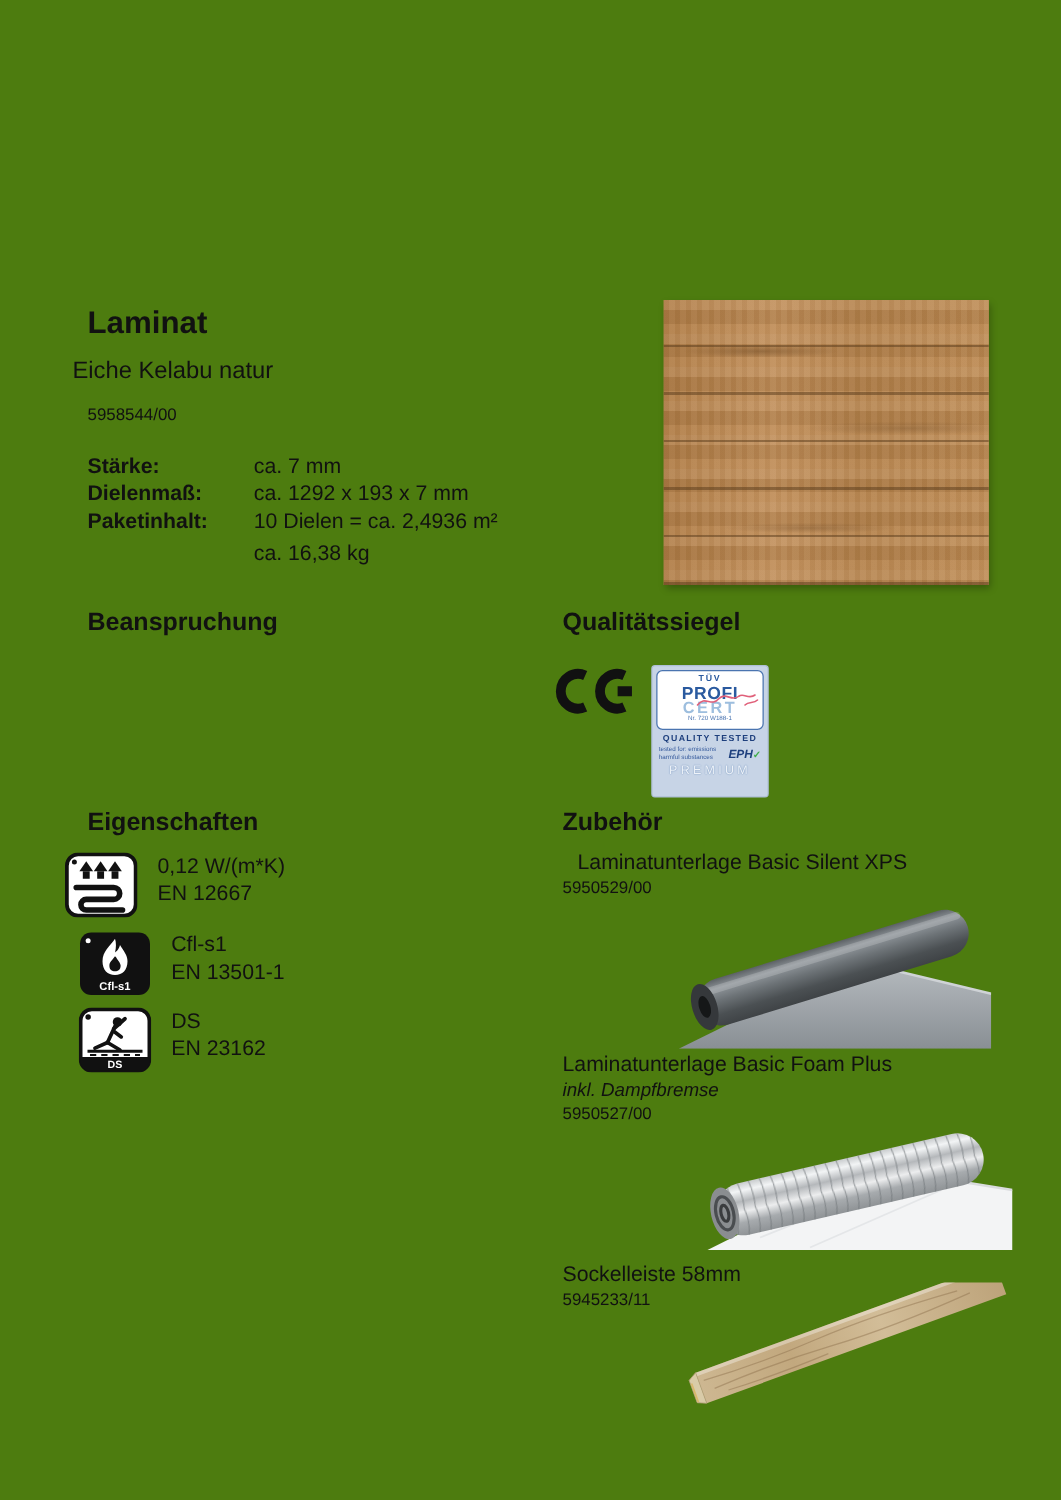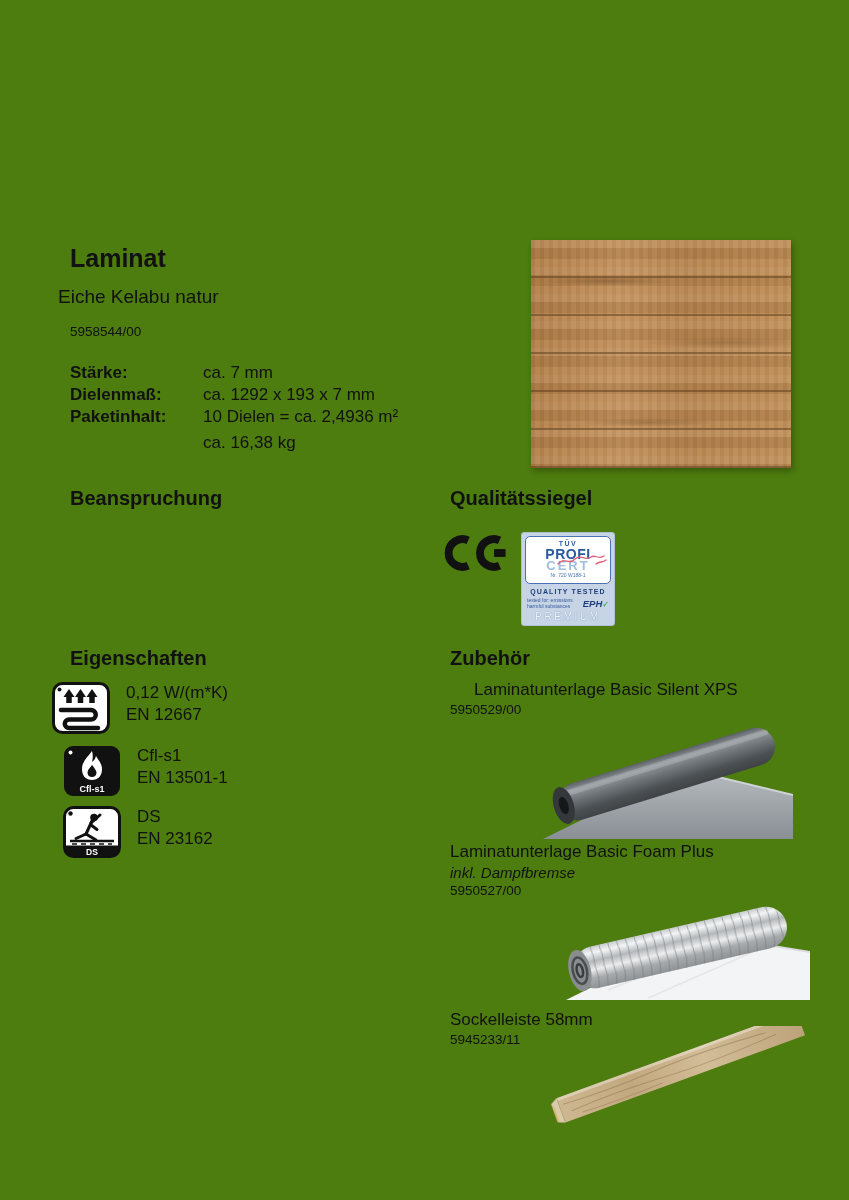--- a/index.html
+++ b/index.html
@@ -31,21 +31,21 @@
   h2{margin:0;font-size:20px;font-weight:bold;}
   .h-bean{left:70px;top:487px;}
   .h-quality{left:450px;top:487px;}
   .h-eigen{left:70px;top:647px;}
   .h-zub{left:450px;top:647px;}
 
   .bean-text{left:203px;top:529px;font-size:17px;line-height:23.5px;}
 
   .ce-svg{left:438px;top:524px;}
 
-  .tuev{left:521px;top:532px;width:94px;height:94px;background:#c7d4e6;border:1px solid #aebfd6;
+  .tuev{left:521px;top:532px;width:94px;height:106px;background:#c7d4e6;border:1px solid #aebfd6;
         border-radius:3px;padding:3px 3px 2px 3px;box-sizing:border-box;}
   .tuev-card{position:relative;background:#fff;border:1.5px solid #4a74b0;border-radius:5px;
         height:46px;text-align:center;overflow:hidden;}
   .tuev-top{color:#2a5a9f;font-weight:bold;font-size:7px;letter-spacing:1.5px;margin-top:3px;line-height:8px;}
   .tuev-main{color:#2a5a9f;font-weight:bold;font-size:14px;line-height:13px;letter-spacing:.5px;}
   .tuev-sub{color:#9dbede;font-weight:bold;font-size:13px;line-height:9px;letter-spacing:2px;}
   .tuev-no{color:#4a74b0;font-size:5px;line-height:7px;margin-top:2px;}
   .scribble{position:absolute;right:2px;top:14px;}
   .tuev-qt{text-align:center;color:#1e3f7d;font-weight:bold;font-size:7px;letter-spacing:1.1px;margin-top:3px;line-height:9px;}
   .tuev-tested{display:flex;justify-content:space-between;align-items:flex-end;padding:0 2px;margin-top:1px;}
@@ -57,21 +57,21 @@
 
   .prop-row{display:flex;align-items:flex-start;}
   .prop-1{left:52px;top:682px;}
   .prop-2{left:63px;top:745px;}
   .prop-3{left:63px;top:806px;}
   .prop-text{margin-left:16px;font-size:17px;line-height:22px;}
 
   .zub-name{font-size:17px;}
   .zub-note{font-size:15px;font-style:italic;}
   .zub-artnr{font-size:13.5px;}
-  .z1-name{left:474px;top:680px;}
+  .z1-name{left:462px;top:680px;}
   .z1-artnr{left:450px;top:702px;}
   .z1-img{left:543px;top:711px;}
   .z2-name{left:450px;top:842px;}
   .z2-note{left:450px;top:864px;}
   .z2-artnr{left:450px;top:883px;}
   .z2-img{left:548px;top:872px;}
   .z3-name{left:450px;top:1010px;}
   .z3-artnr{left:450px;top:1032px;}
   .z3-img{left:548px;top:1026px;}
 </style>

